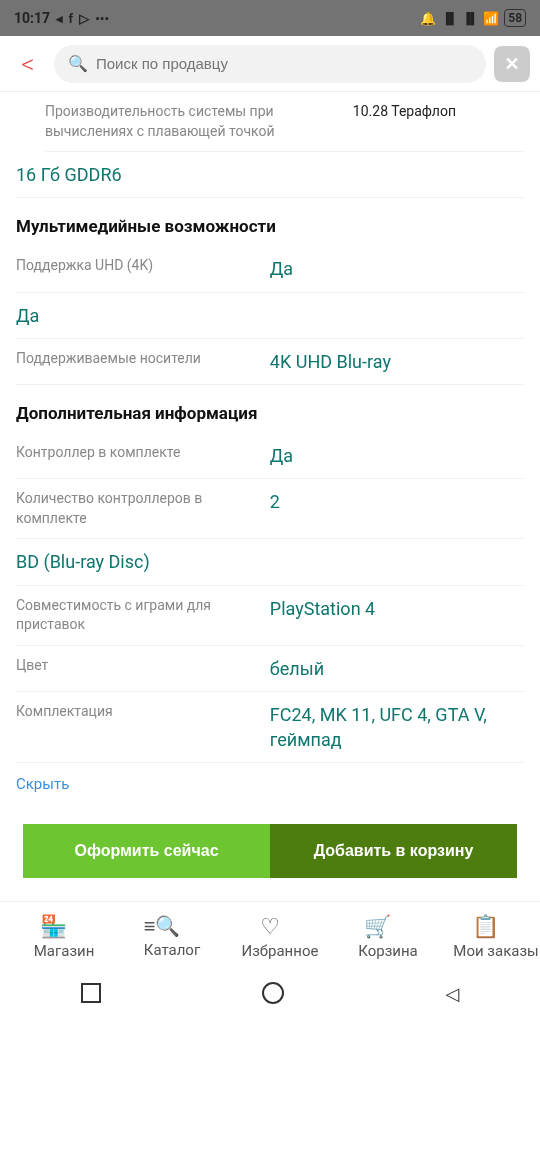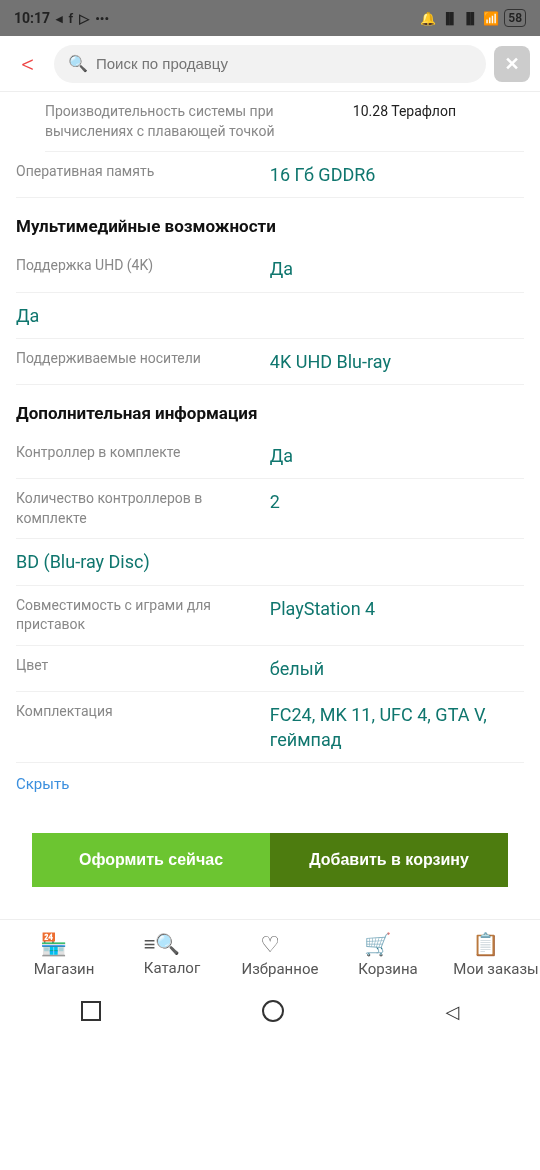--- a/index.html
+++ b/index.html
@@ -115,21 +115,21 @@
       cursor: pointer;
       margin: 12px 0 8px 0;
       display: block;
     }
 
     
     .bottom-buttons {
       display: flex;
       gap: 0;
       padding: 16px;
-      margin: 16px;
+      margin: 7px;
     }
     .btn-buy-now {
       flex: 1;
       background: #6cc531;
       color: #fff;
       font-size: 16px;
       font-weight: 600;
       border: none;
       height: 54px;
       cursor: pointer;
@@ -222,21 +222,20 @@
 <div class="content">
 
   <div class="partial-spec">
     <div style="display:flex; gap:10px; align-items:flex-start;">
       <div class="spec-label partial-label">Производительность системы при вычислениях с плавающей точкой</div>
       <div class="spec-value partial-value">10.28 Терафлоп</div>
     </div>
   </div>
 
   <div class="spec-row">
-    <div class="spec-label">Оперативная память</div>
     <div class="spec-value">16 Гб GDDR6</div>
   </div>
 
   <div>
     <div class="spec-section-title">Мультимедийные возможности</div>
     <div class="spec-row">
       <div class="spec-label">Поддержка UHD (4K)</div>
       <div class="spec-value">Да</div>
     </div>
     <div class="spec-row">

